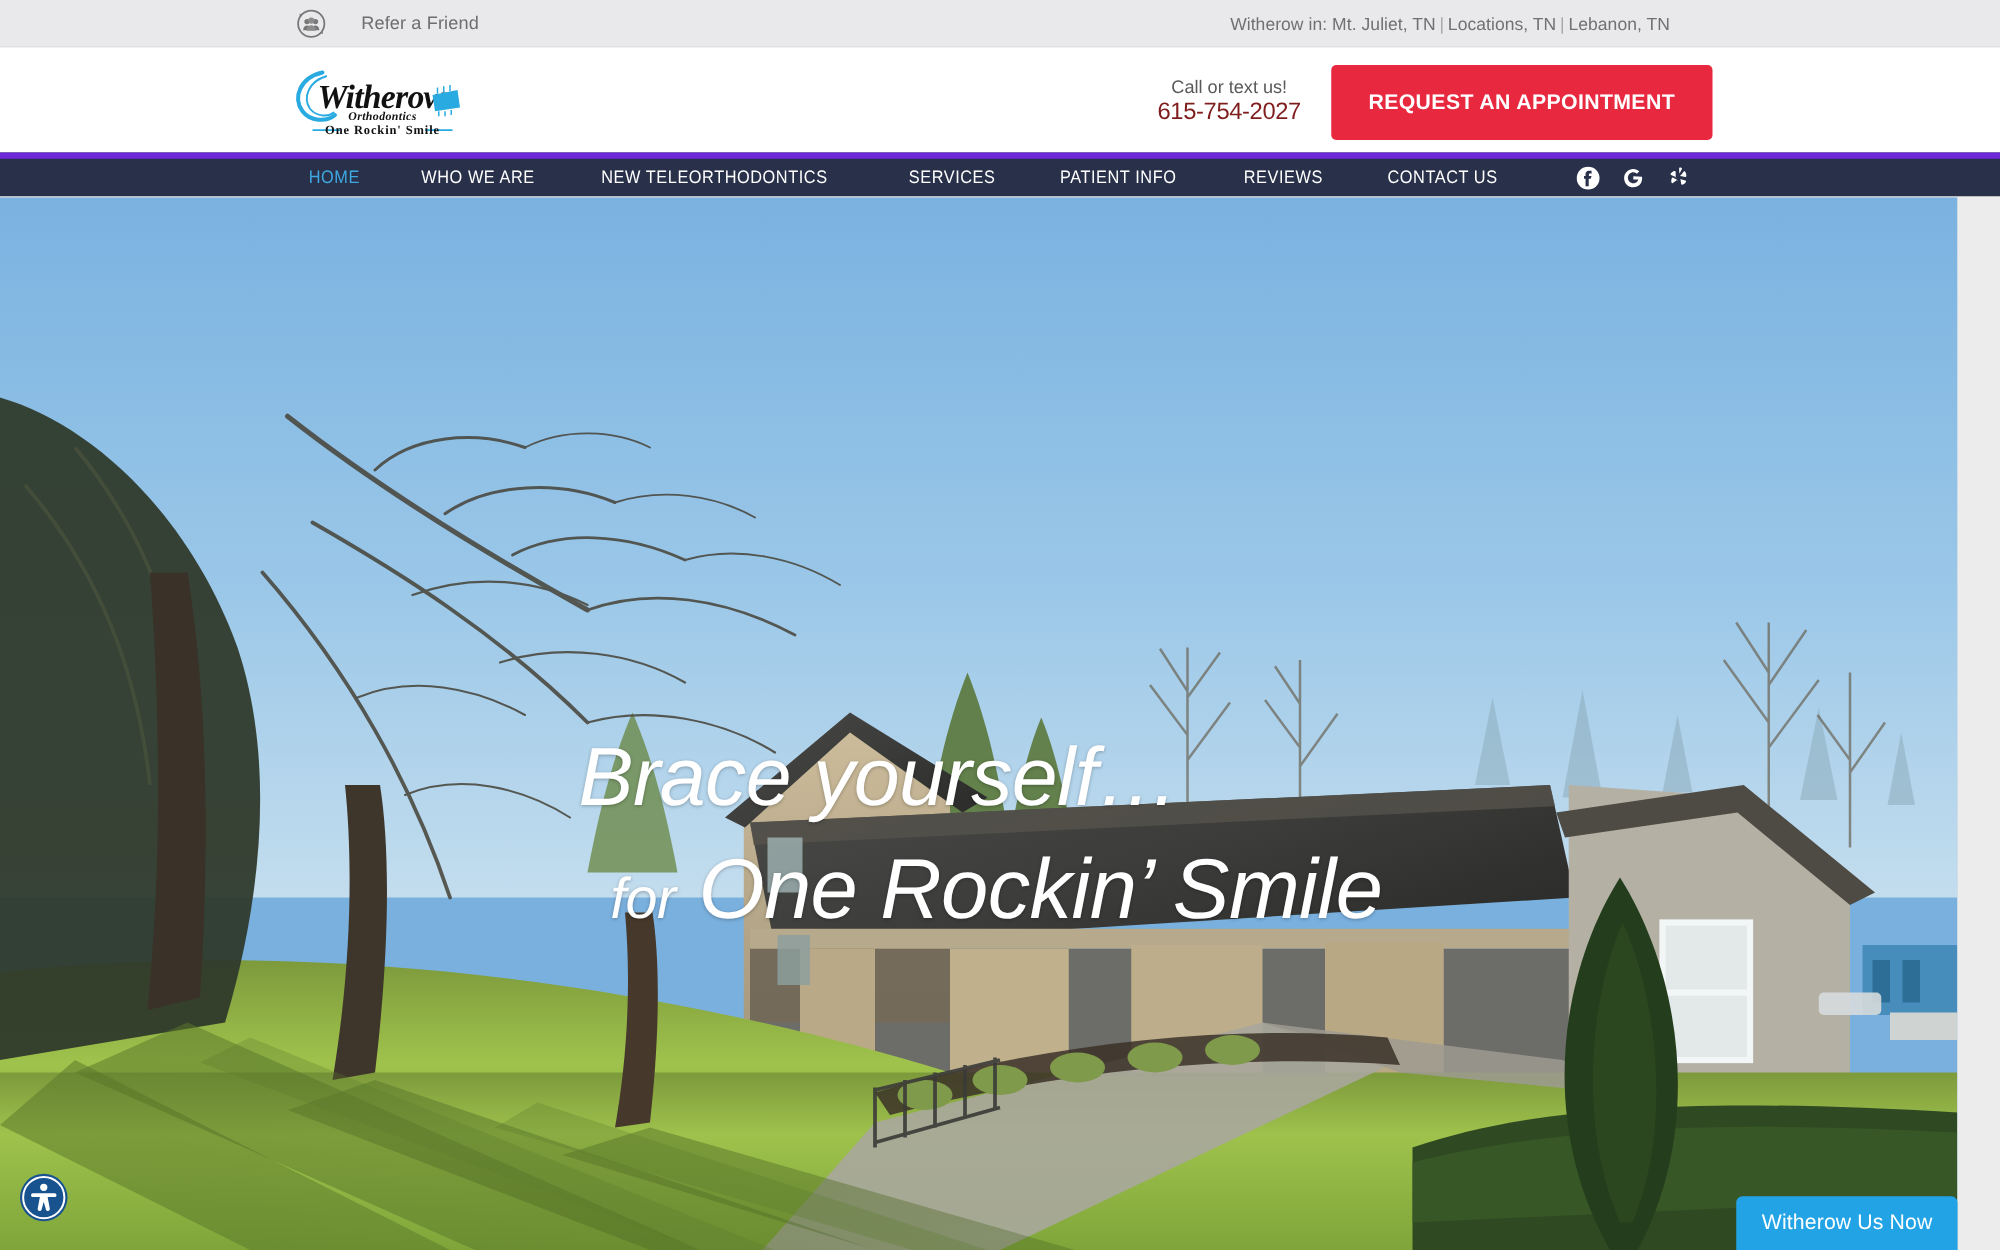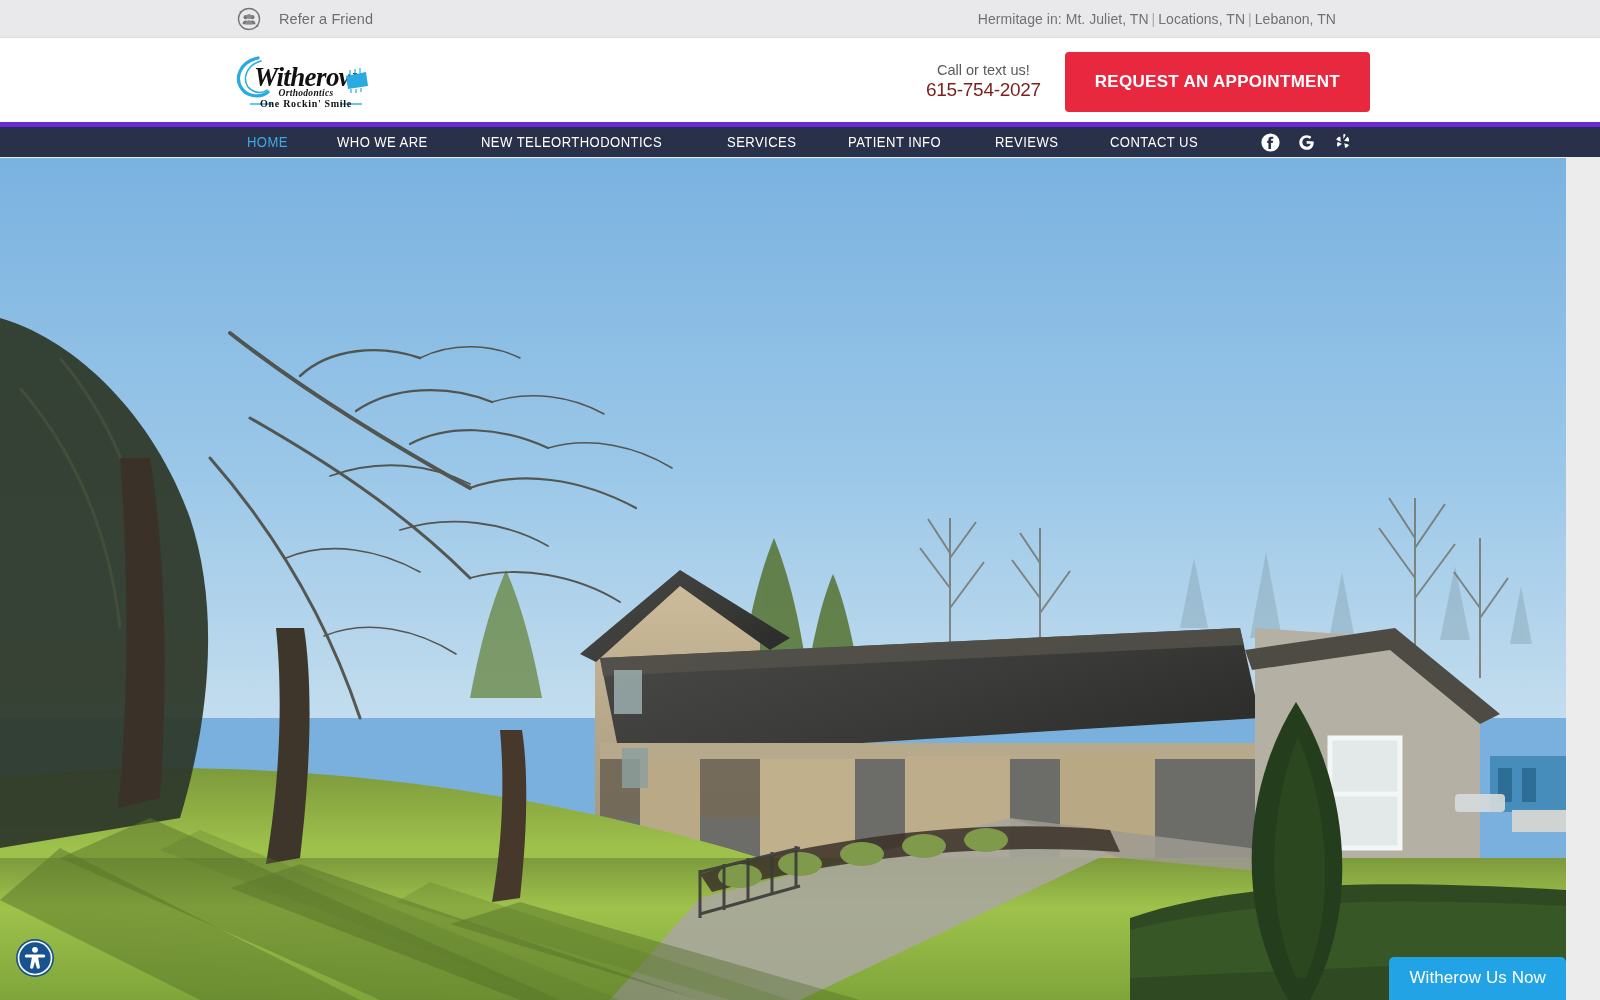--- a/index.html
+++ b/index.html
@@ -18,21 +18,21 @@
     border-bottom: 1px solid #dcdcde;
     position: relative;
     display: flex;
     align-items: center;
   }
   .refer {
     position: absolute;
     left: 236px;
     display: flex;
     align-items: center;
-    gap: 17px;
+    gap: 27px;
     cursor: pointer;
   }
   .refer-icon { width: 26px; height: 26px; display: block; }
   .refer-label {
     font-size: 14.5px;
     color: #6e6e6e;
     letter-spacing: .1px;
   }
   .locations {
     position: absolute;
@@ -219,21 +219,21 @@
         <circle cx="13" cy="10.4" r="2.5" fill="#8c8c8c"></circle>
         <path d="M6.5 18.2 c0-2.3 1.5-3.8 3.1-3.8 c1.6 0 3.1 1.5 3.1 3.8 z" fill="#777"></path>
         <path d="M13.3 18.2 c0-2.3 1.5-3.8 3.1-3.8 c1.6 0 3.1 1.5 3.1 3.8 z" fill="#777"></path>
         <path d="M9.3 18.5 c0-2.6 1.7-4.3 3.7-4.3 c2 0 3.7 1.7 3.7 4.3 z" fill="#8c8c8c"></path>
       </svg>
     </span>
     <span class="refer-label">Refer a Friend</span>
   </div>
 
   <div class="locations">
-    <span>Hermitage in:</span>
+    <span>Witherow in:</span>
     <span>Mt. Juliet, TN</span><span class="sep">|</span><span>Locations, TN</span><span class="sep">|</span><span>Lebanon, TN</span>
   </div>
 </div>
 
 <div class="header">
 
   <div class="logo">
     <svg viewBox="0 0 156 62" width="156" height="62">
 
       <path d="M30 10 C12 14, 6 30, 14 41 C20 49, 33 50, 40 44" fill="none" stroke="#29abe2" stroke-width="3.2" stroke-linecap="round"></path>
@@ -457,20 +457,24 @@
     <g fill="#5d7c2e" opacity=".3">
       <path d="M200 672 L620 842 L560 842 L160 692 Z"></path>
       <path d="M430 724 L790 842 L730 842 L396 744 Z"></path>
     </g>
 
     <rect x="1455" y="636" width="50" height="18" rx="4" fill="#d7dcdd" opacity=".9"></rect>
 
     <rect x="0" y="0" width="1566" height="842" fill="none"></rect>
   </svg>
 
+  <div class="hero-text">
+    <span class="hero-line l1">Brace yourself…</span>
+    <span class="hero-line l2"><span style="font-size:46px">for</span> <span>One Rockin’ Smile</span></span>
+  </div>
 </section>
 
 <div class="scroll-gutter"></div>
 
 <div class="a11y">
   <svg viewBox="0 0 40 40" width="40" height="40">
     <circle cx="20" cy="20" r="19" fill="#19538f"></circle>
     <circle cx="20" cy="20" r="16.5" fill="none" stroke="#ffffff" stroke-width="1.6"></circle>
     <circle cx="20" cy="11.8" r="2.9" fill="#ffffff"></circle>
     <path d="M11.3 16.6 h17.4 a1.5 1.5 0 0 1 0 3 h-5.6 l1.8 9.6 a1.6 1.6 0 0 1 -3.1 .55 L20 23.4 l-1.8 6.35 a1.6 1.6 0 0 1 -3.1 -.55 l1.8 -9.6 h-5.6 a1.5 1.5 0 0 1 0 -3 z" fill="#ffffff"></path>

